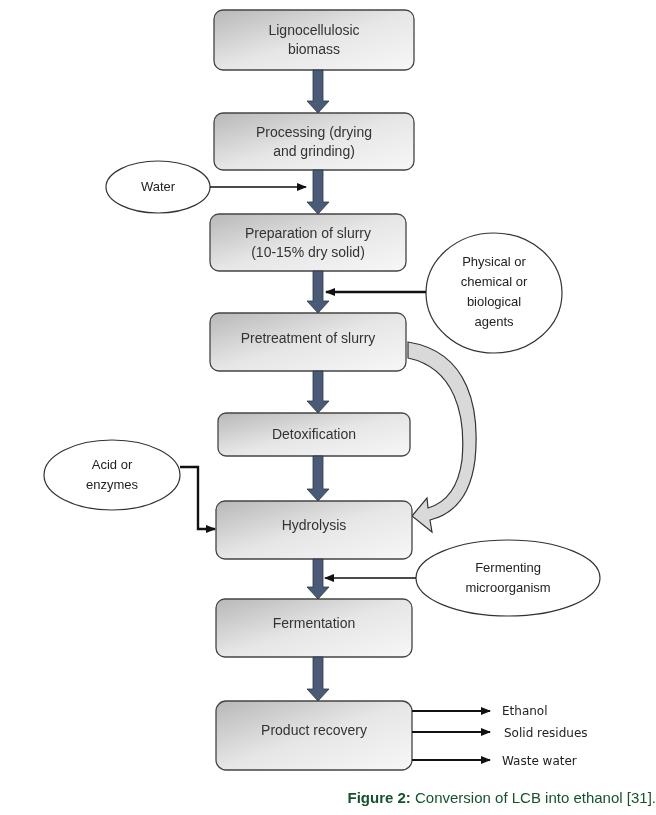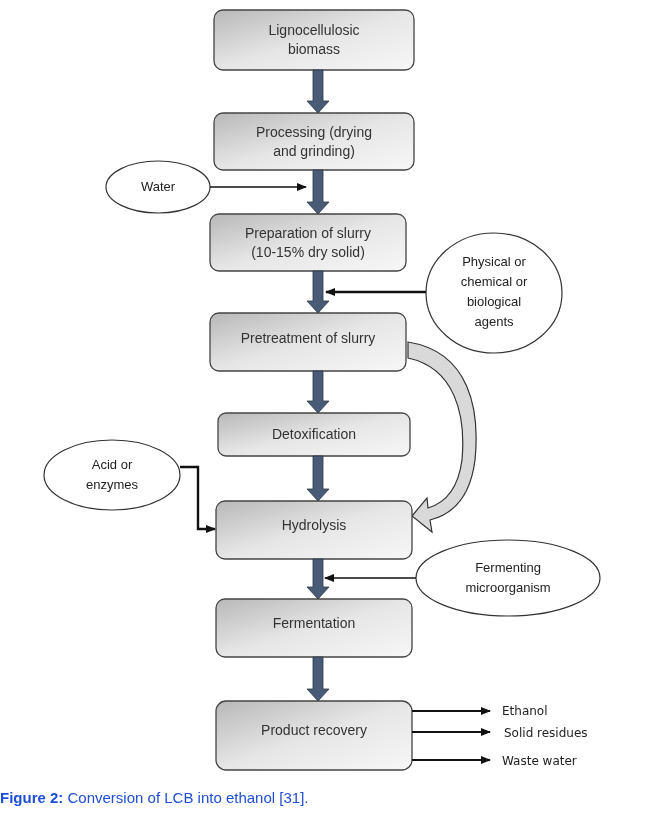--- a/index.html
+++ b/index.html
@@ -2,21 +2,21 @@
 <html><head>
 <meta charset="utf-8">
 <style>
   html, body { margin: 0; padding: 0; background: #ffffff; }
   body { width: 656px; height: 815px; position: relative; overflow: hidden; font-family: "Liberation Sans", sans-serif; }
   #diagram { position: absolute; left: 0; top: 0; }
   .box rect { stroke: #444; stroke-width: 1.3; }
   .box-text { font-family: "Liberation Sans", sans-serif; font-size: 14px; fill: #333; text-anchor: middle; }
   .oval-text { font-family: "Liberation Sans", sans-serif; font-size: 13px; fill: #222; text-anchor: middle; }
   .out-text { font-family: "DejaVu Sans", sans-serif; font-size: 12px; fill: #222; }
-  .caption { position: absolute; left: 0; width: 656px; top: 789px; text-align: left; font-family: "Liberation Sans", sans-serif; font-size: 15px; color: #1d4ed8; }
+  .caption { position: absolute; left: 0; width: 656px; top: 789px; text-align: right; font-family: "Liberation Sans", sans-serif; font-size: 15px; color: #14532d; }
   .caption b { font-weight: bold; }
 </style>
 </head>
 <body>
 
 <svg id="diagram" width="656" height="815" viewBox="0 0 656 815" xmlns="http://www.w3.org/2000/svg">
   <defs>
     <linearGradient id="boxGrad" x1="0" y1="0" x2="1" y2="1">
       <stop offset="0" stop-color="#b8b8b8"></stop>
       <stop offset="0.5" stop-color="#e6e6e6"></stop>

